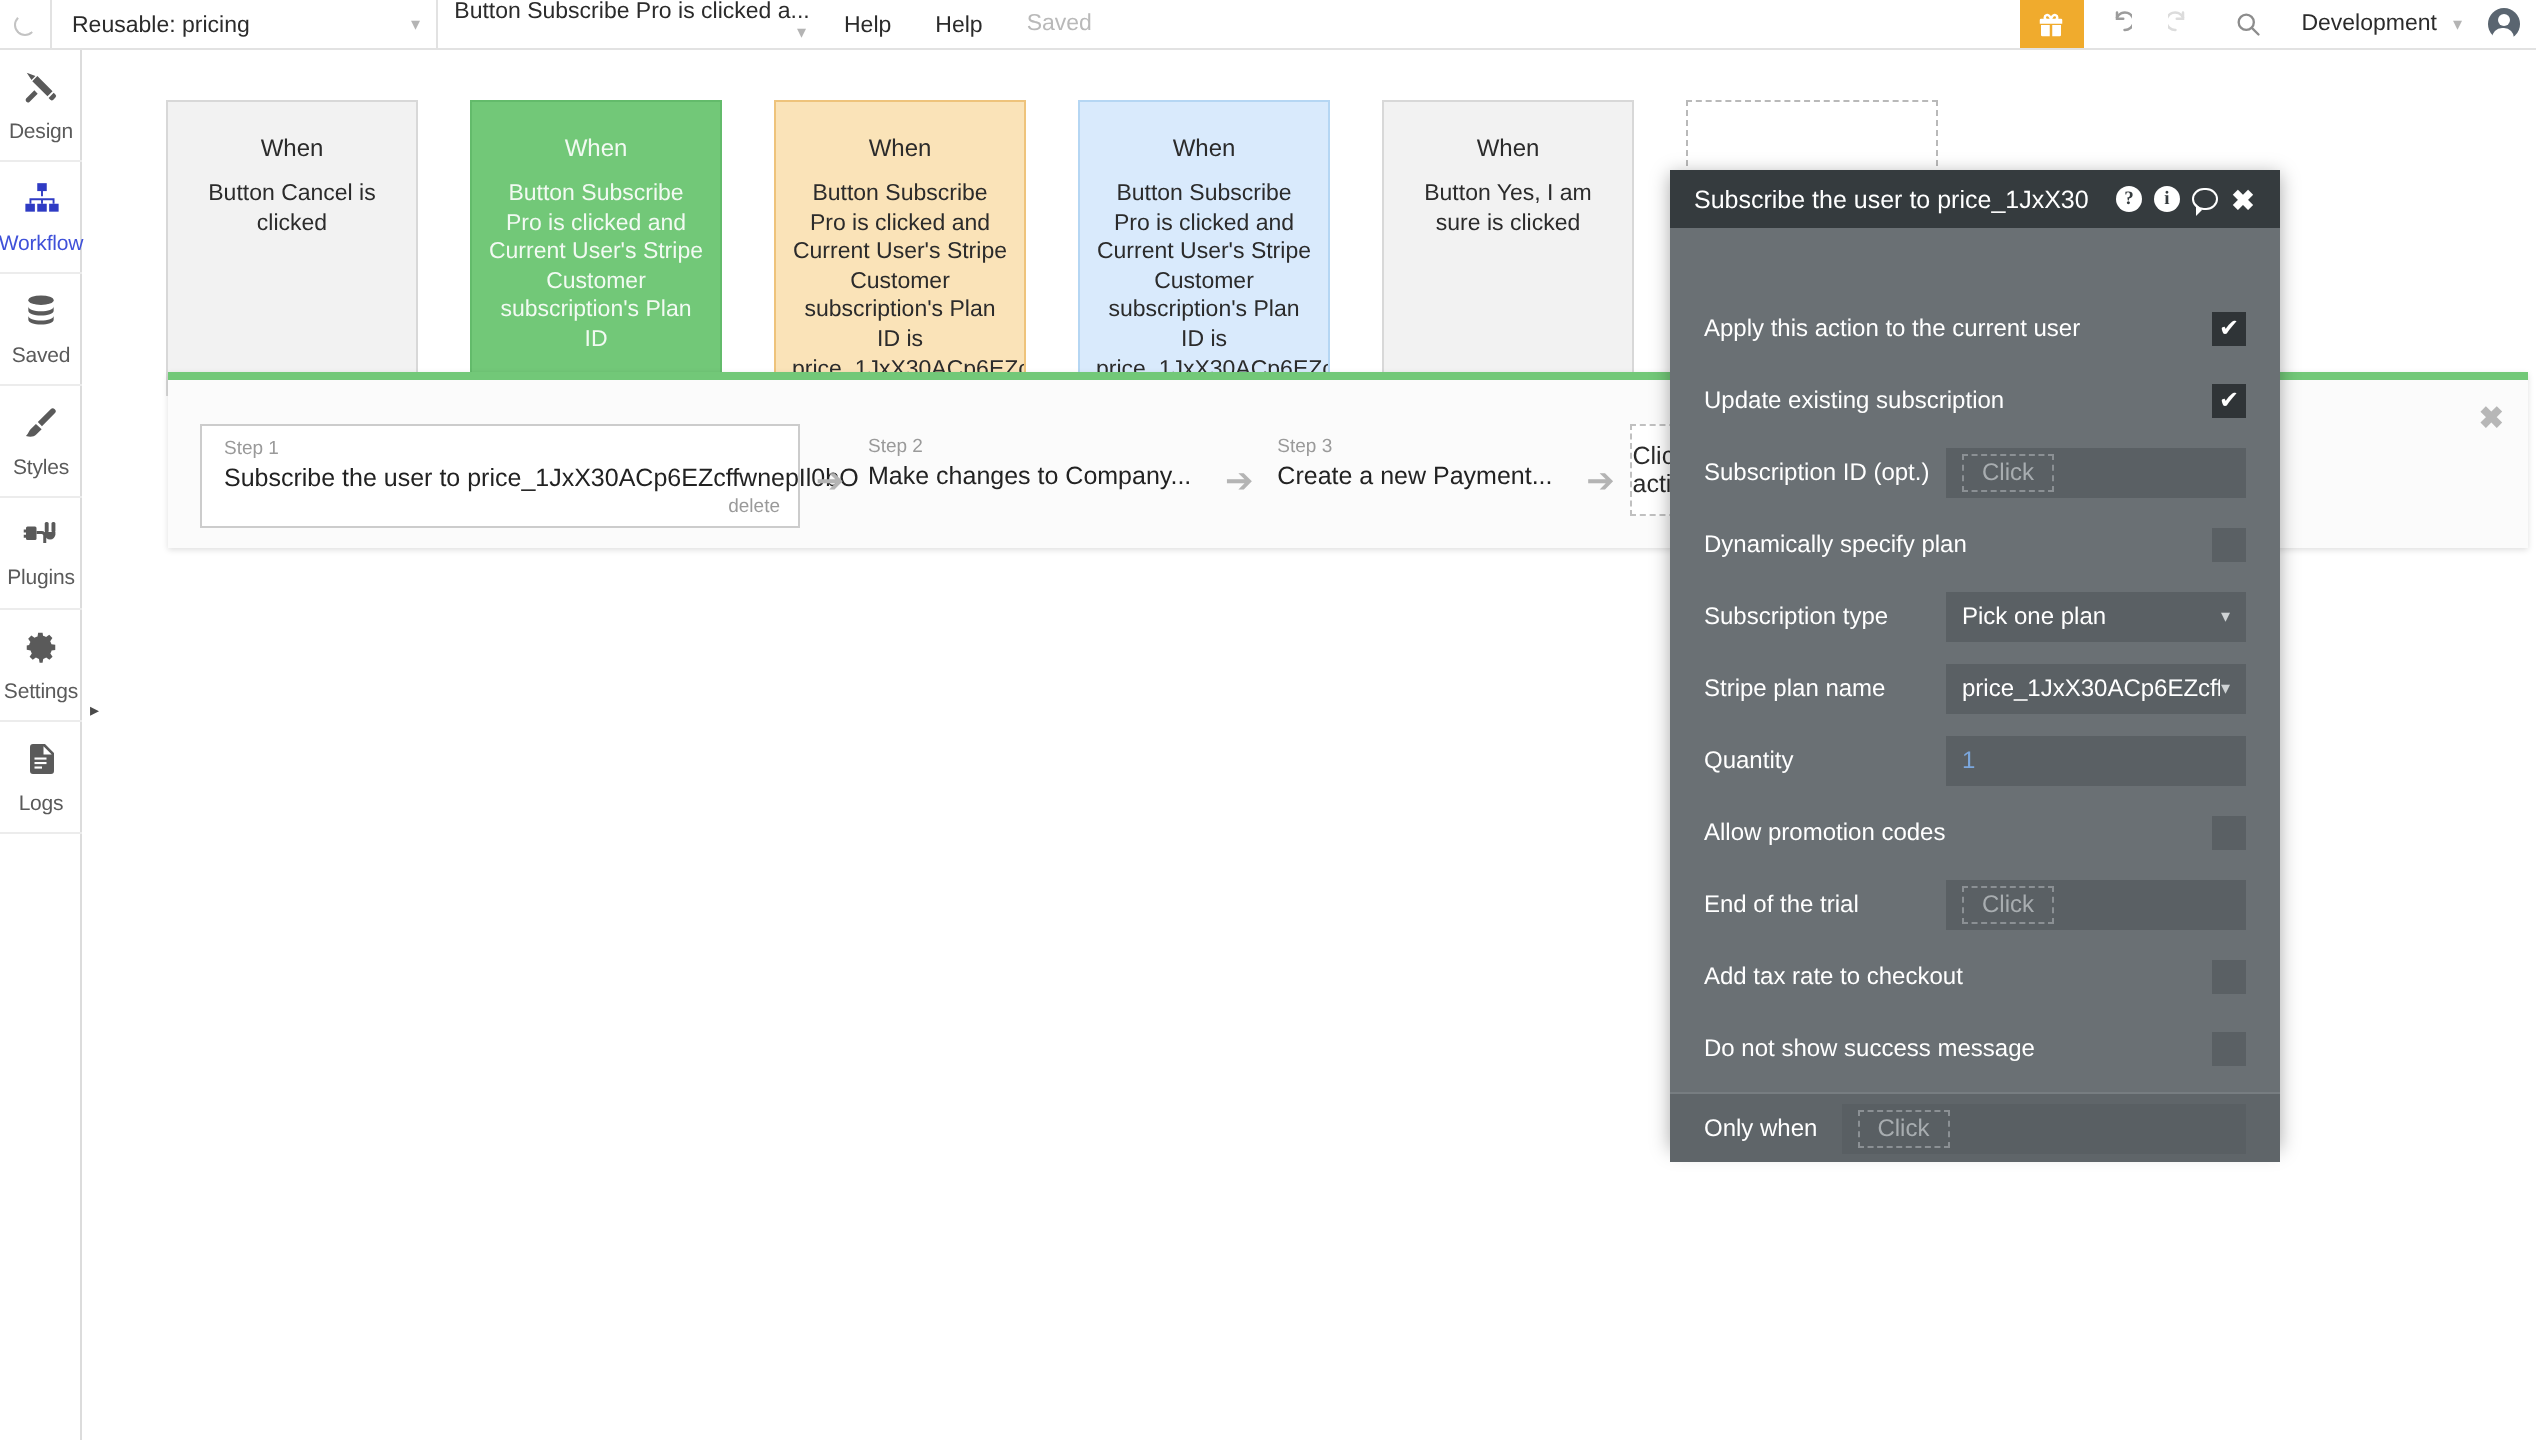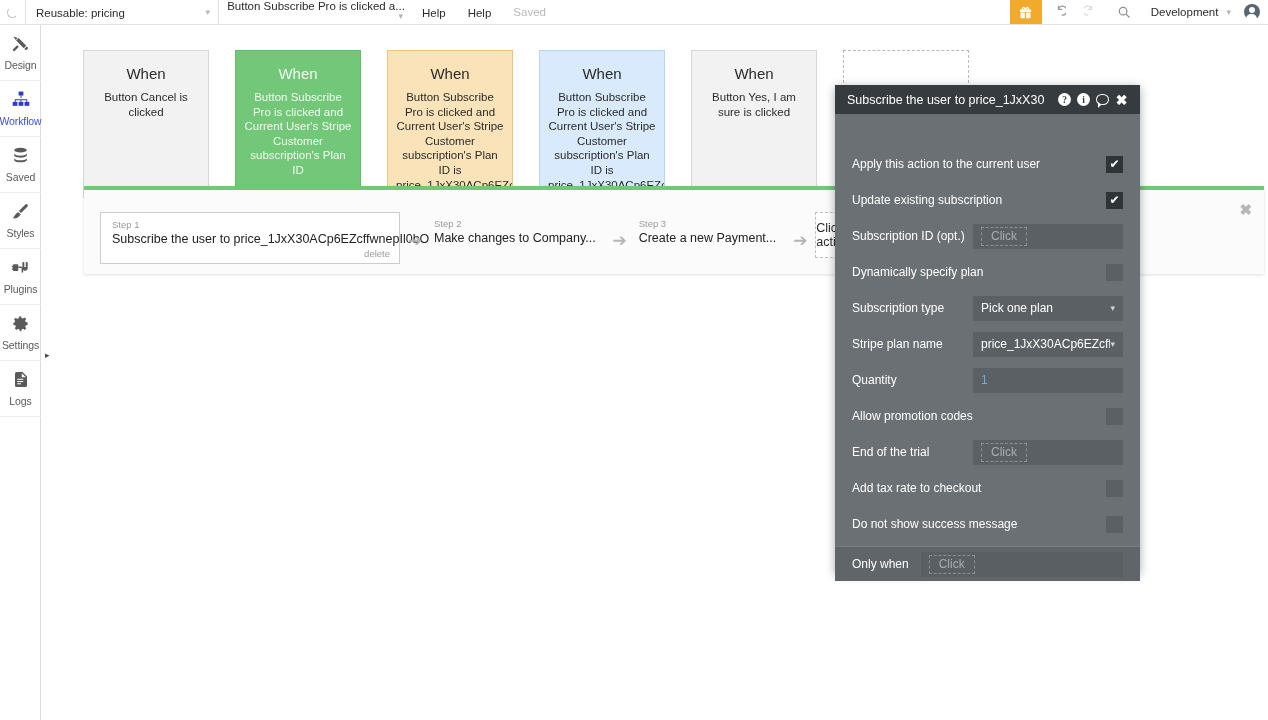--- a/index.html
+++ b/index.html
@@ -106,21 +106,21 @@
   }
 
   
   .evt-card {
     position: absolute; top: 25px;
     width: 126px; height: 148px;
     padding: 14px 8px 0 8px;
     text-align: center;
     overflow: hidden;
   }
-  .evt-card .evt-when { font-size: 15px; margin-bottom: 7px; line-height: 18px; }
+  .evt-card .evt-when { font-size: 12px; margin-bottom: 7px; line-height: 18px; }
   .evt-card .evt-desc { font-size: 11.5px; line-height: 14.6px; }
   .evt-grey   { background: #f2f2f2; border: 1px solid #d8d8d8; color: #2b2b2b; }
   .evt-green  { background: #72c878; border: 1px solid #63bb6b; color: #f2faf2; }
   .evt-orange { background: #fae3b8; border: 1px solid #eec37b; color: #2b2b2b; }
   .evt-blue   { background: #d9eafc; border: 1px solid #b5d6f3; color: #2b2b2b; }
   .evt-empty  { background: #ffffff; border: 1px dashed #b9b9b9; }
 
   
   #steps-panel {
     position: absolute; left: 43px; top: 161px;

